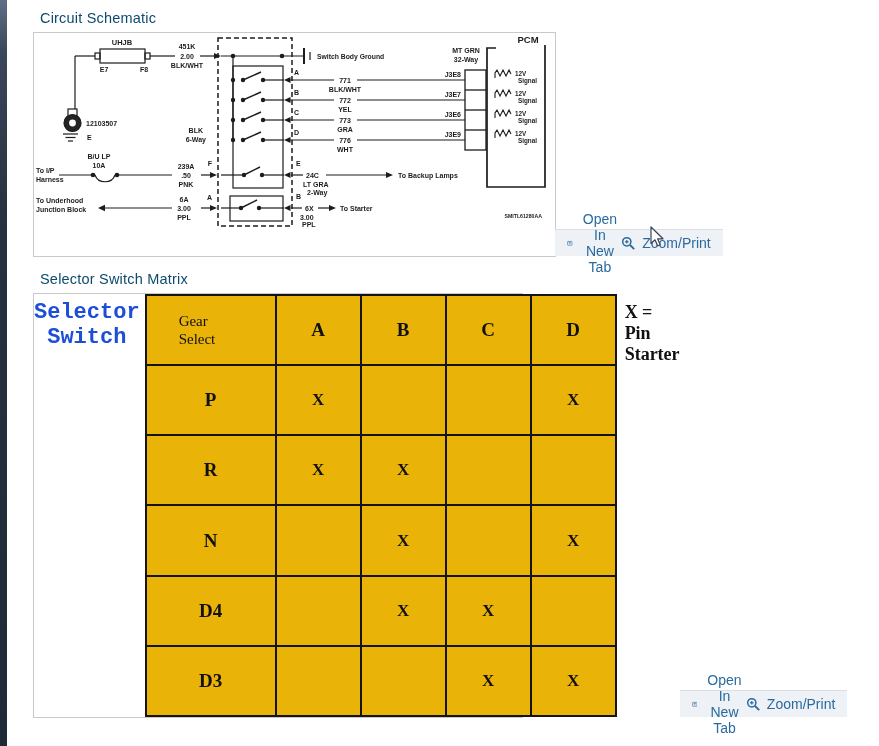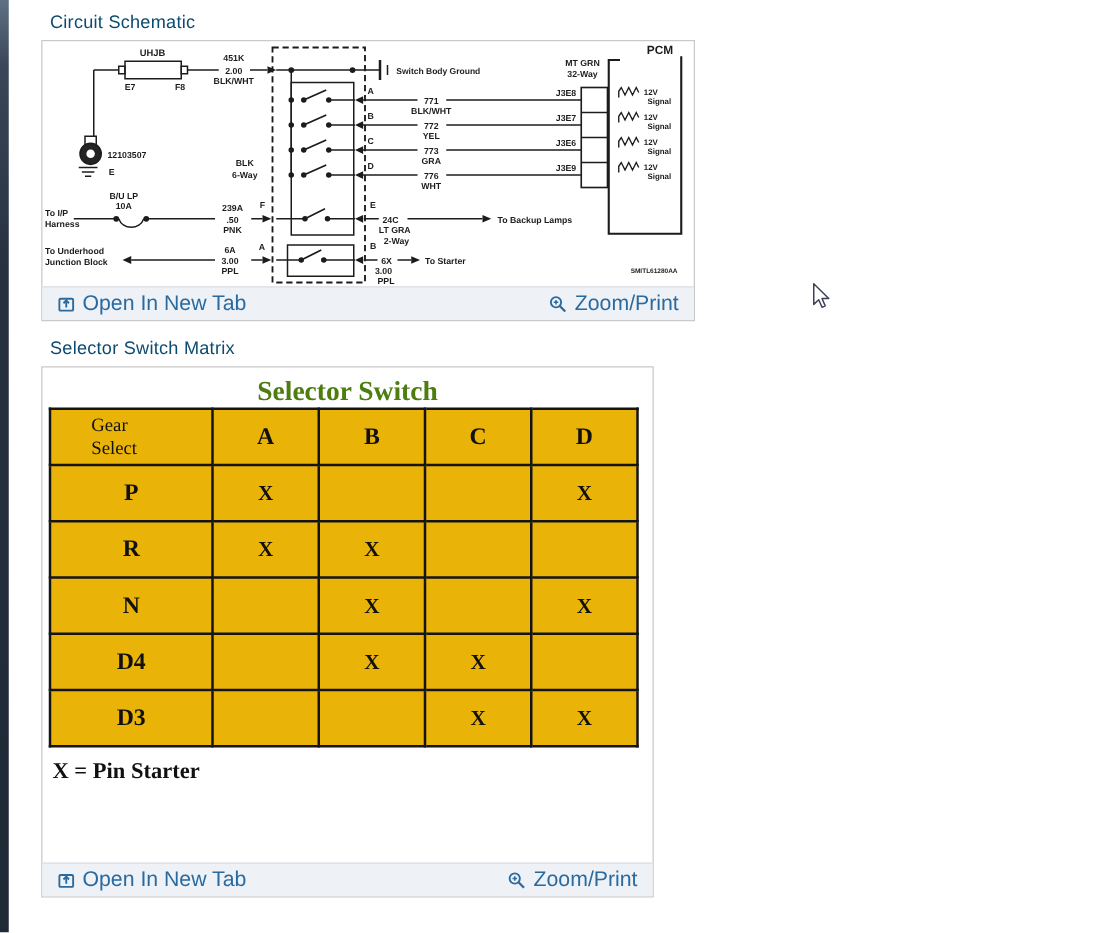--- a/index.html
+++ b/index.html
@@ -9,39 +9,39 @@
 
   #side-rail { position:absolute; left:0; top:0; width:7px; height:746px;
     background:linear-gradient(180deg,#607084 0%,#3a4759 7%,#26303f 30%,#202936 100%); }
 
   .section-label { position:absolute; left:40px; font-size:14.5px; color:#0c4a6e;
     letter-spacing:0.2px; }
   #label1 { top:10px; }
   #label2 { top:271px; }
 
   .panel { position:absolute; left:33px; background:#fff; border:1px solid #c9c9c9;
-    display:flex; flex-direction:column; }
+    display:flex; flex-direction:row; }
   #panel1 { top:32px; width:523px; height:225px; }
   #panel2 { top:293px; width:490px; height:425px; }
 
   .panel-footer { margin-top:auto; height:27px; background:#eef1f6;
     border-top:1px solid #dadee4; display:flex; align-items:center;
     justify-content:space-between; padding:0 12px; }
-  .flink { display:flex; align-items:center; gap:6px; color:#2a6a9f; font-size:17px;
-    cursor:pointer; }
+  .flink { display:flex; align-items:center; gap:6px; color:#2a6a9f; font-size:14px;
+    cursor:pointer;text-align:center; }
   .flink svg { display:block; }
 
   
   #schematic-wrap { width:521px; height:196px; }
   #schematic-wrap svg text { font-family:"Liberation Sans", sans-serif; fill:#1c1c1c;
     font-weight:700; }
 
   
-  #matrix-title { font-family:Liberation Serif, serif; font-weight:700;
-    font-size:22px; text-align:center; padding-top:6px; height:32px; color:#4d7c0f; }
+  #matrix-title { font-family:Liberation Mono, monospace; font-weight:700;
+    font-size:22px; text-align:center; padding-top:6px; height:32px; color:#1d4ed8; }
   #matrix-table { border-collapse:collapse; margin-left:5px; width:470px;
     table-layout:fixed; font-family:"Liberation Serif", serif; color:#111; }
   #matrix-table td { border:2px solid #141414; text-align:center; height:45px;
     background:#eab308; }
   #matrix-table td.gearcol { width:130px; }
   #matrix-table td.pincol  { width:85px; }
   .hdr-gear { text-align:left !important; font-size:15px; line-height:1.2;
     padding-left:32px; font-weight:400; }
   .hdr-pin { font-size:19px; font-weight:700; }
   .gear-cell { font-size:19px; font-weight:700; }

